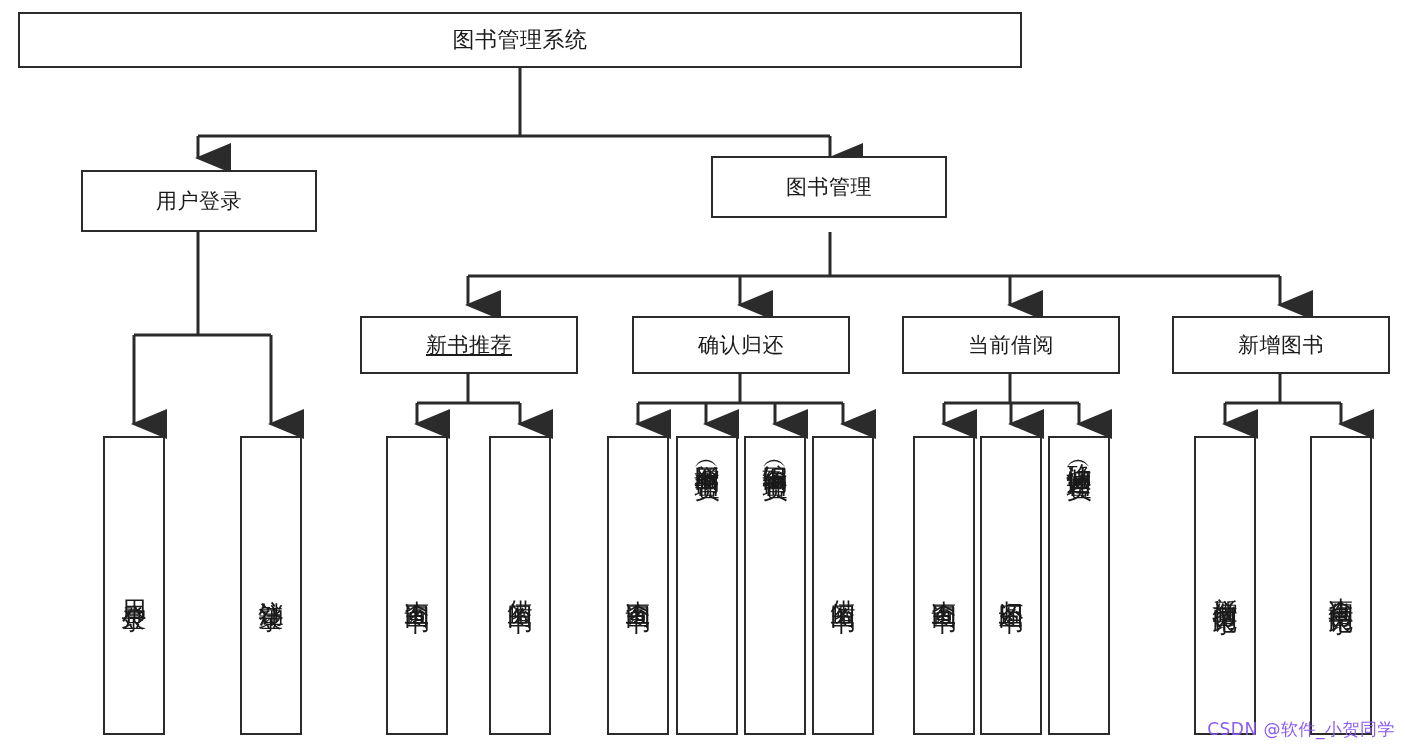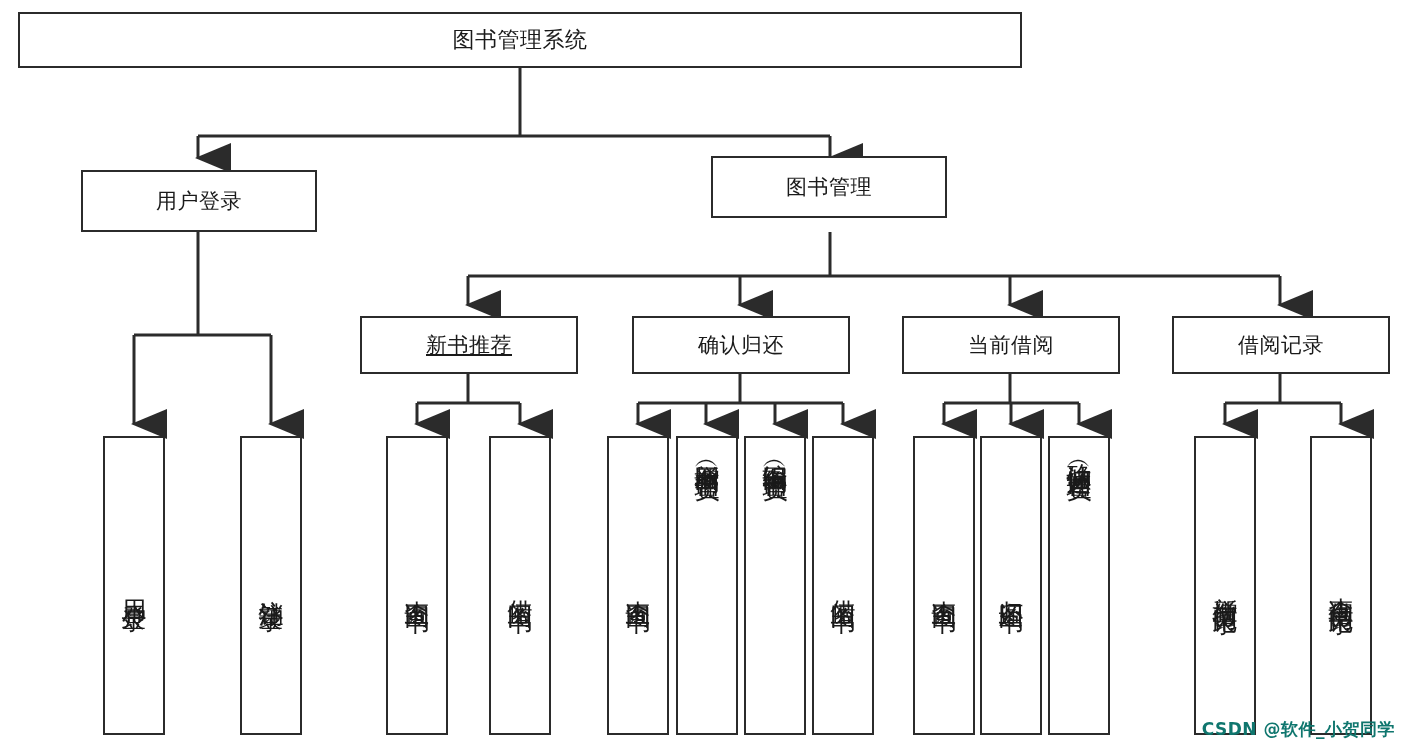--- a/index.html
+++ b/index.html
@@ -69,25 +69,24 @@
   }
   .node.vert.long .node-label {
     font-size: 25px;
     letter-spacing: 2px;
   }
   #watermark {
     position: absolute;
     right: 10px;
     bottom: 6px;
     font-size: 17px;
-    color: #0f766e;
+    color: #8b5cf6;
     z-index: 5;
     white-space: nowrap;
     letter-spacing: 0.5px;
-    font-weight: bold;
   }
 </style>
 </head>
 <body>
 
 <div id="diagram-root">
 
   <svg id="diagram-svg" viewBox="0 0 1405 747" xmlns="http://www.w3.org/2000/svg">
     <defs>
       <marker id="arrow" viewBox="0 0 12 12" refX="6" refY="10" markerWidth="9" markerHeight="9" orient="auto-start-reverse">
@@ -165,21 +164,21 @@
 
   <div class="node horiz" style="left:632px; top:316px; width:218px; height:58px;">
     <span class="node-label">确认归还</span>
   </div>
 
   <div class="node horiz" style="left:902px; top:316px; width:218px; height:58px;">
     <span class="node-label">当前借阅</span>
   </div>
 
   <div class="node horiz" style="left:1172px; top:316px; width:218px; height:58px;">
-    <span class="node-label">借阅记录</span>
+    <span class="node-label">新增图书</span>
   </div>
 
   <div class="node vert" style="left:103px; top:436px; width:62px; height:299px;">
     <span class="node-label">用户登录</span>
   </div>
 
   <div class="node vert" style="left:240px; top:436px; width:62px; height:299px;">
     <span class="node-label">注销登录</span>
   </div>
 

